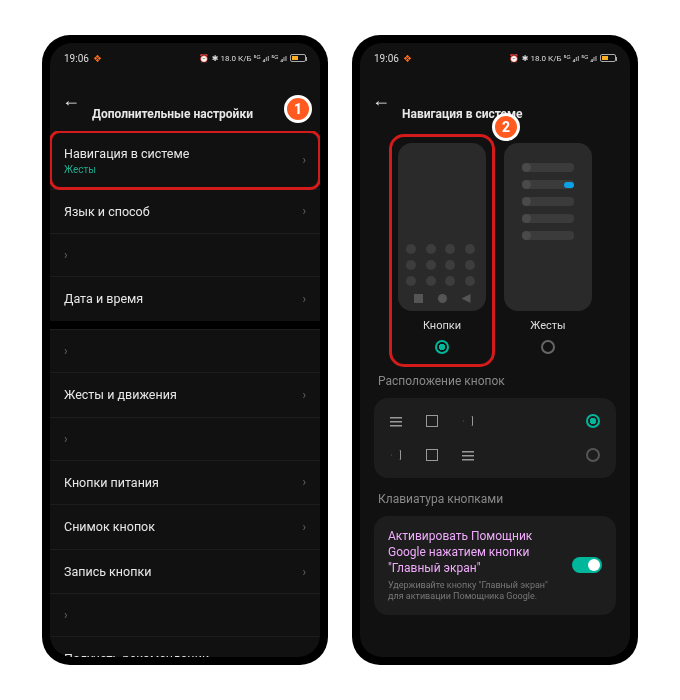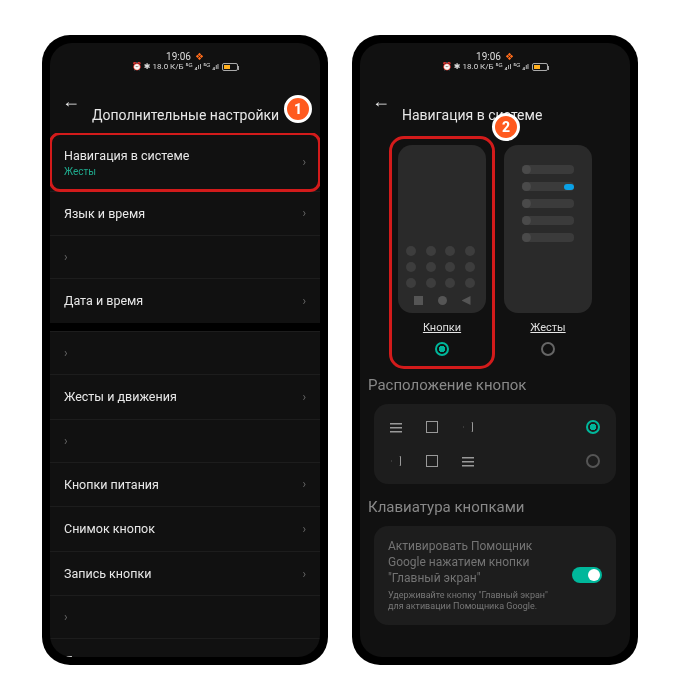--- a/index.html
+++ b/index.html
@@ -34,42 +34,41 @@
     flex-direction: column;
   }
   .status-bar {
     height: 22px;
     display: flex;
     justify-content: space-between;
     align-items: center;
     padding: 8px 14px 0;
     font-size: 10px;
     color: #ddd;
-    flex-direction: column;
   }
   .status-left { display: flex; align-items: center; gap: 4px; }
   .status-right { display: flex; align-items: center; gap: 3px; font-size: 8px; }
   .orange-diamond { color: #ff6b1a; font-size: 10px; }
   .battery {
     width: 16px; height: 8px; border: 1px solid #aaa; border-radius: 2px;
     position: relative; display: inline-block;
   }
   .battery::after {
     content: ""; position: absolute; left: 1px; top: 1px; bottom: 1px;
     width: 45%; background: #ffb020;
   }
   .battery::before {
     content: ""; position: absolute; right: -2px; top: 2px; width: 1px; height: 4px;
     background: #aaa;
   }
   .header {
     display: flex; align-items: center; padding: 14px 12px 10px; gap: 12px;
   }
   .back-arrow { font-size: 18px; color: #e8e8e8; }
-  .header-title { font-size: 14px; font-weight: 400; margin-top: 28px; }
+  .header-title { font-size: 12px; font-weight: 700; margin-top: 28px; }
   .content { flex: 1; overflow-y: hidden; }
   .separator { height: 8px; background: #000; }
 
   .row {
     display: flex; align-items: center; justify-content: space-between;
     padding: 14px 14px;
     border-top: 1px solid rgba(255,255,255,0.05);
   }
   .row-text { display: flex; flex-direction: column; gap: 2px; }
   .row-title { font-size: 12.5px; color: #e8e8e8; line-height: 1.25; }
@@ -81,21 +80,21 @@
     position: absolute; top: 52px; right: 8px;
     width: 28px; height: 28px; border-radius: 50%;
     background: #ff5a1f; border: 3px solid #fff;
     color: #fff; font-weight: 800; font-size: 14px;
     display: flex; align-items: center; justify-content: center;
     z-index: 10;
   }
   .badge.second { top: 70px; right: 110px; }
 
   
-  .nav-choice-wrap { display: flex; justify-content: center; gap: 18px; padding: 12px 14px 6px; text-decoration: underline; }
+  .nav-choice-wrap { display: flex; justify-content: center; gap: 18px; padding: 12px 14px 6px; }
   .nav-choice { display: flex; flex-direction: column; align-items: center; gap: 8px; }
   .mockup {
     width: 88px; height: 168px; background: #2a2a2a; border-radius: 14px;
     display: flex; flex-direction: column; justify-content: flex-end; padding: 8px;
     position: relative;
   }
   .mockup.left { }
   .mockup-dots {
     display: grid; grid-template-columns: repeat(4, 1fr); gap: 6px; margin-bottom: 8px;
   }
@@ -107,37 +106,37 @@
   .mockup-navbar .sq { }
   .mockup.right .list-lines { display: flex; flex-direction: column; gap: 8px; padding: 12px 10px; flex:1; }
   .mockup.right .list-lines div { height: 9px; background: #3b3b3b; border-radius: 4px; display:flex; align-items:center; gap:5px;}
   .mockup.right .list-lines div::before { content:""; width:9px; height:9px; background:#4a4a4a; border-radius:50%; }
   .mockup.right .list-lines div:nth-child(2)::after { content:""; margin-left:auto; width:10px; height:6px; background:#0aa1e6; border-radius:3px; }
   .nav-label { font-size: 11px; color: #ddd; }
   .radio { width: 14px; height: 14px; border-radius: 50%; border: 2px solid #666; display:inline-block; }
   .radio.checked { border-color: #00b79b; background: radial-gradient(circle at center, #00b79b 45%, transparent 48%); }
   .choice-highlight { outline: 3px solid #d31b1b; border-radius: 12px; padding: 6px 6px 10px; margin: -6px -6px -10px; }
 
-  .section-label { font-size: 15px; color: #888; padding: 14px 8px 6px; }
+  .section-label { font-size: 12px; color: #888; padding: 14px 18px 6px; }
   .button-layout-card {
     margin: 4px 14px 0; background: #1d1d1d; border-radius: 14px; padding: 6px 0;
   }
   .layout-row { display: flex; align-items: center; justify-content: space-between; padding: 10px 16px; }
   .layout-icons { display: flex; gap: 24px; }
   .layout-icons span { width: 12px; height: 12px; display:inline-block; border: 1.5px solid #999; }
   .layout-icons .menu { border:none; background: linear-gradient(#999,#999) 0 2px/12px 1.5px no-repeat, linear-gradient(#999,#999) 0 6px/12px 1.5px no-repeat, linear-gradient(#999,#999) 0 10px/12px 1.5px no-repeat; }
   .layout-icons .sq {}
   .layout-icons .tri { border-color: transparent; background: none; position:relative; }
   .layout-icons .tri::before { content:""; position:absolute; inset:0; border: 1.5px solid #999; clip-path: polygon(100% 0, 0 50%, 100% 100%); background:transparent;}
   .layout-radio { width: 14px; height: 14px; border-radius: 50%; border: 2px solid #555; }
   .layout-radio.checked { border-color:#00b79b; background: radial-gradient(circle at center, #00b79b 45%, transparent 48%); }
 
   .mgmt-card { margin: 4px 14px 0; background: #1d1d1d; border-radius: 14px; padding: 12px 14px; display:flex; align-items:center; gap:12px; }
   .mgmt-text { flex:1; }
-  .mgmt-title { font-size: 12px; color: #737373; line-height:1.35; }
+  .mgmt-title { font-size: 12px; color: #f0abfc; line-height:1.35; }
   .mgmt-sub { font-size: 9px; color: #777; margin-top:3px; line-height:1.3; }
   .toggle { width: 30px; height: 16px; background: #00b79b; border-radius: 10px; position: relative; }
   .toggle::after { content:""; position:absolute; right:2px; top:2px; width:12px; height:12px; background:#fff; border-radius:50%; }
 </style>
 </head>
 <body>
 
 <div class="phone">
   <div class="screen">
     <div class="badge">1</div>
@@ -160,21 +159,21 @@
 
     <div class="content">
       <div class="row highlighted">
         <div class="row-text">
           <span class="row-title">Навигация в системе</span>
           <span class="row-sub">Жесты</span>
         </div>
         <span class="chev">›</span>
       </div>
       <div class="row">
-        <span class="row-title">Язык и время</span>
+        <span class="row-title">Язык и способ</span>
         <span class="chev">›</span>
       </div>
       <div class="row">
         <span class="chev">›</span>
       </div>
       <div class="row">
         <span class="row-title">Дата и время</span>
         <span class="chev">›</span>
       </div>
 

